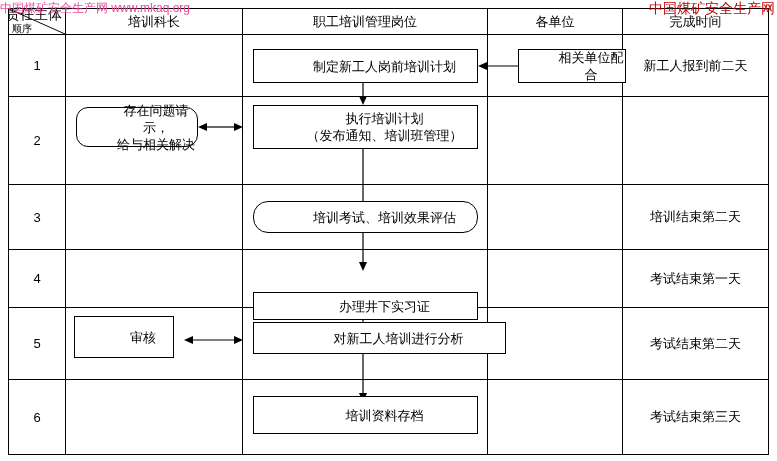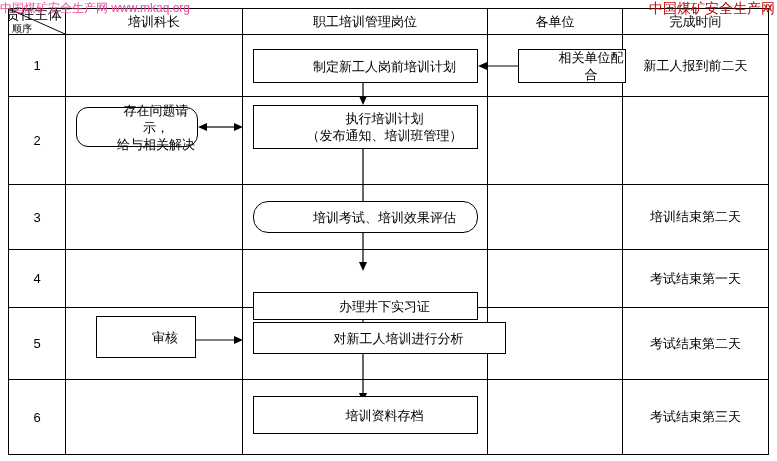--- a/index.html
+++ b/index.html
@@ -234,21 +234,21 @@
         </div>
       </td>
       <td></td>
       <td class="timecell">考试结束第一天</td>
     </tr>
 
     <tr style="height:72px">
       <td class="seq">5</td>
       <td class="canvas-cell">
         <div class="flow-area">
-          <div class="node" style="left:30px;top:8px;width:100px;height:42px;">审核</div>
+          <div class="node" style="left:8px;top:8px;width:100px;height:42px;">审核</div>
           <div class="arrow" style="left:118px;top:24px;width:59px;height:16px;">
             <svg width="59" height="16" viewBox="0 0 59 16">
               <line x1="8" y1="8" x2="51" y2="8" stroke="#000" stroke-width="1.2"></line>
               <polygon points="0,8 9,4 9,12" fill="#000"></polygon>
               <polygon points="59,8 50,4 50,12" fill="#000"></polygon>
             </svg>
           </div>
         </div>
       </td>
       <td class="canvas-cell">

